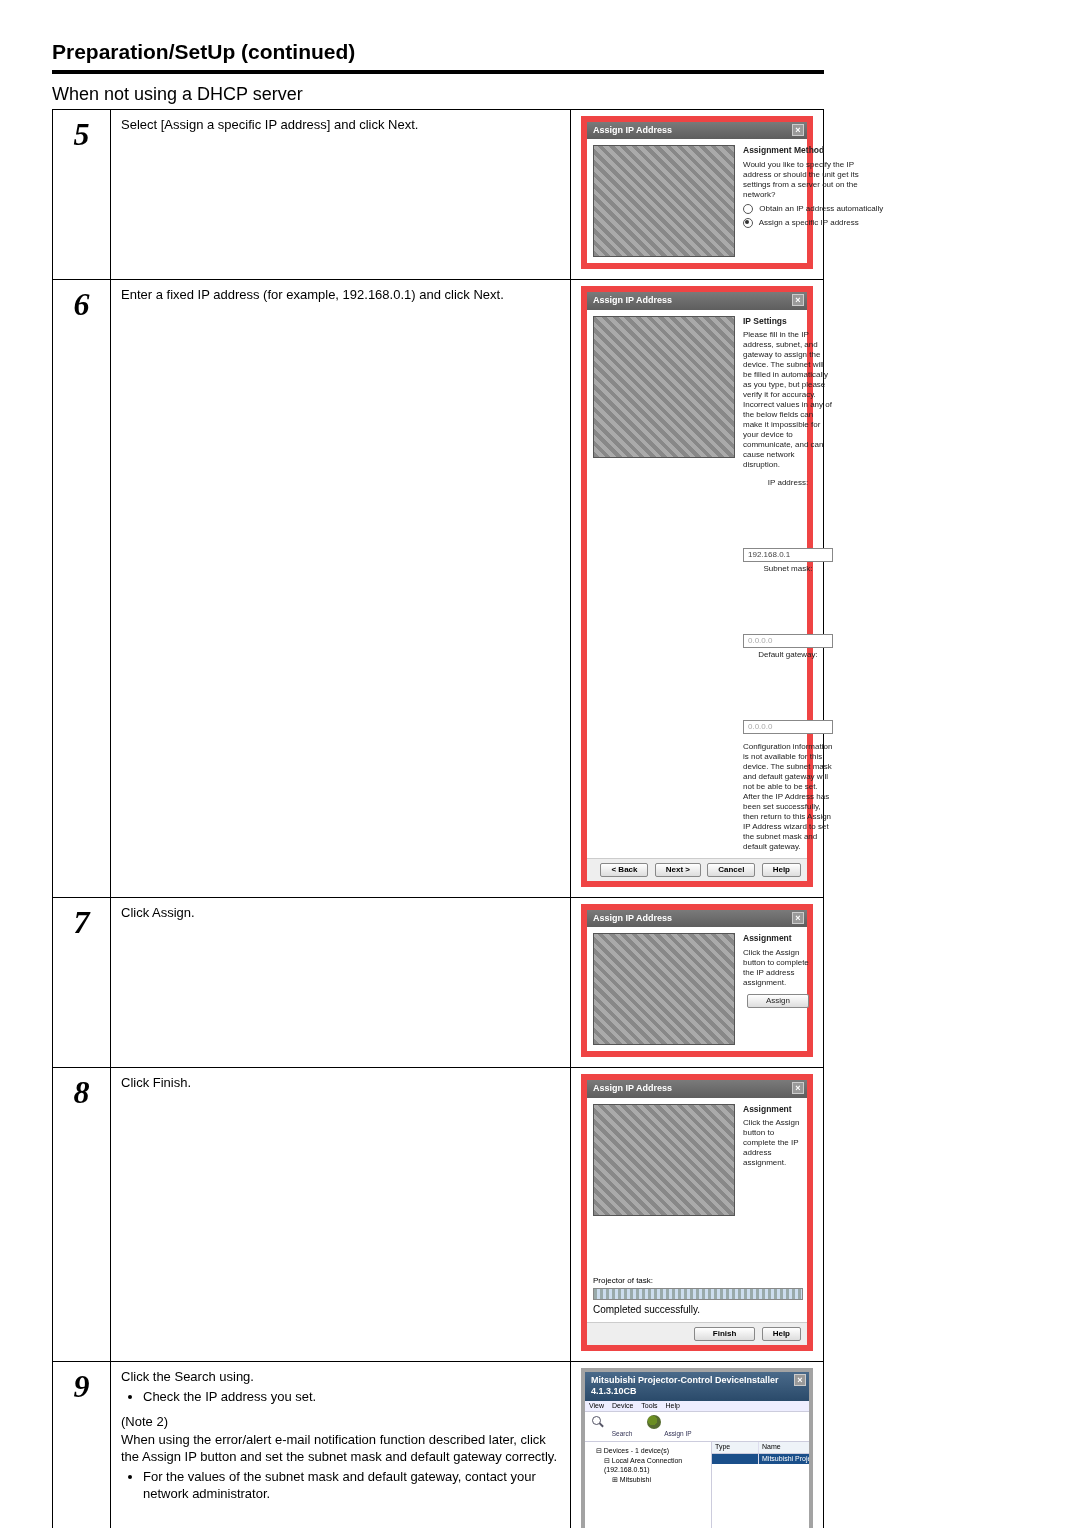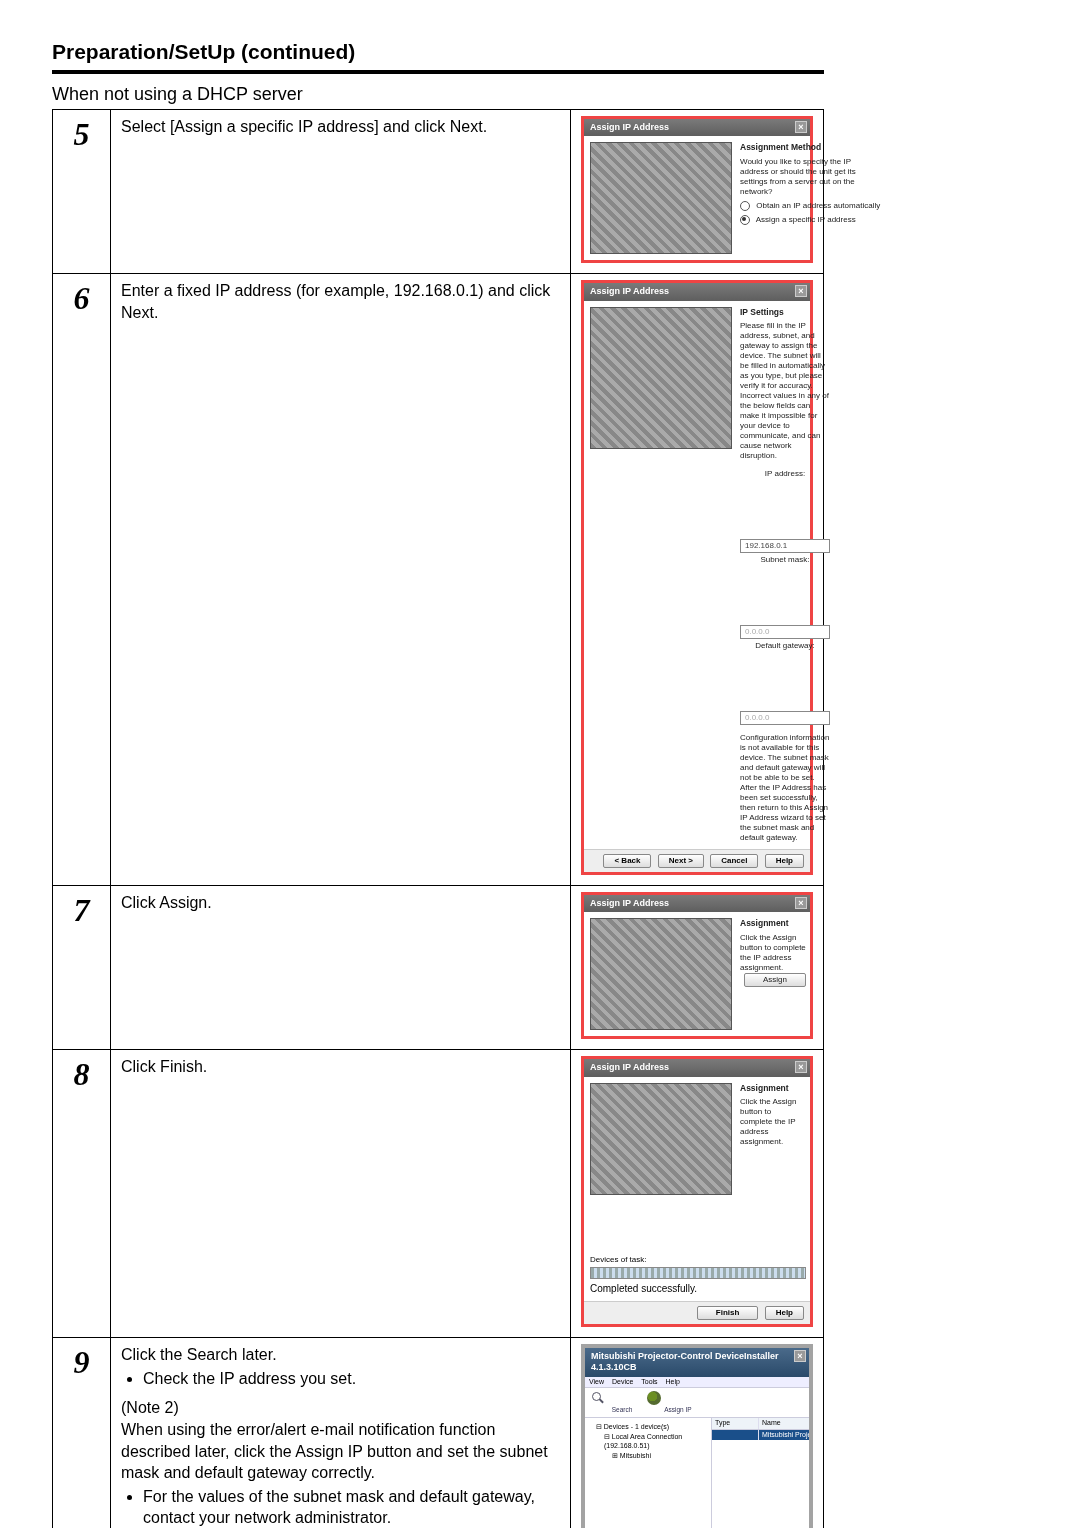--- a/index.html
+++ b/index.html
@@ -45,38 +45,38 @@
   }
   td.stepnum {
     font-weight: bold;
     font-style: italic;
     font-size: 32px;
     font-family: Georgia, 'Times New Roman', serif;
     text-align: center;
     padding-top: 2px;
   }
   td.instr {
-    font-size: 16px;
+    font-size: 13px;
     line-height: 1.35;
   }
   td.instr ul {
     margin: 2px 0 8px 0;
     padding-left: 22px;
   }
   td.instr li {
     margin-bottom: 4px;
   }
   td.shot {
     font-size: 8px;
     line-height: 1.25;
     padding: 6px;
   }
   
   .dialog {
-    border: 3px solid #ef4444;
+    border: 6px solid #ef4444;
     background: #bef264;
     width: 100%;
     box-sizing: border-box;
     position: relative;
   }
   .dlg-title {
     background: linear-gradient(#7a7a7a, #5e5e5e);
     color: #fff;
     font-size: 9px;
     font-weight: bold;
@@ -384,21 +384,21 @@
         <div class="dialog">
           <div class="dlg-title">
             <span>Assign IP Address</span>
             <span class="dlg-close">×</span>
           </div>
           <div class="dlg-body">
             <div class="illus"></div>
             <div class="dlg-right">
               <b class="head">Assignment</b>
               <div>Click the Assign button to complete the IP address assignment.</div>
-              <div style="">
+              <div style="margin-top:6px;">
                 <span class="btn wide">Assign</span>
               </div>
             </div>
           </div>
         </div>
       </td>
     </tr>
 
     <tr>
       <td class="stepnum">8</td>
@@ -410,36 +410,36 @@
             <span class="dlg-close">×</span>
           </div>
           <div class="dlg-body" style="display:block;">
             <div style="display:flex; gap:8px;">
               <div class="illus"></div>
               <div class="dlg-right">
                 <b class="head">Assignment</b>
                 <div>Click the Assign button to complete the IP address assignment.</div>
               </div>
             </div>
-            <span class="progress-label">Devices of task:</span>
+            <span class="progress-label">Projector of task:</span>
             <div class="progressbar"></div>
             <div class="done-text">Completed successfully.</div>
           </div>
           <div class="btnrow">
             <span class="btn wide">Finish</span>
             <span class="btn">Help</span>
           </div>
         </div>
       </td>
     </tr>
 
     <tr>
       <td class="stepnum">9</td>
       <td class="instr">
-        <span>Click the Search later.</span>
+        <span>Click the Search using.</span>
         <ul>
           <li>Check the IP address you set.</li>
         </ul>
         <span>(Note 2)</span><br>
         <span>When using the error/alert e-mail notification function described later, click the Assign IP button and set the subnet mask and default gateway correctly.</span>
         <ul>
           <li>For the values of the subnet mask and default gateway, contact your network administrator.</li>
         </ul>
       </td>
       <td class="shot">

